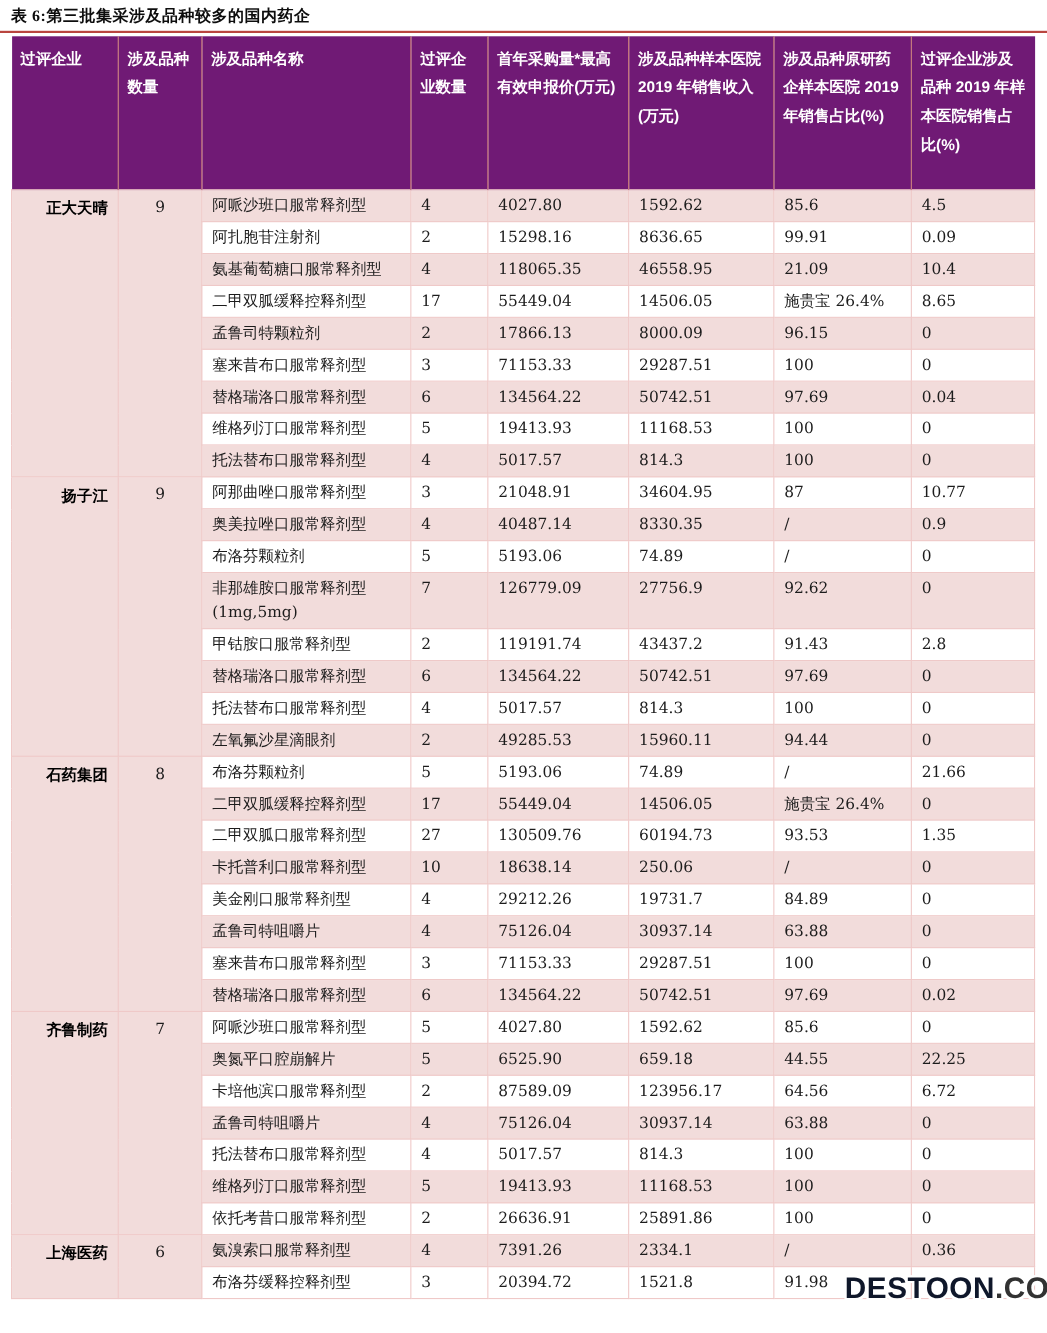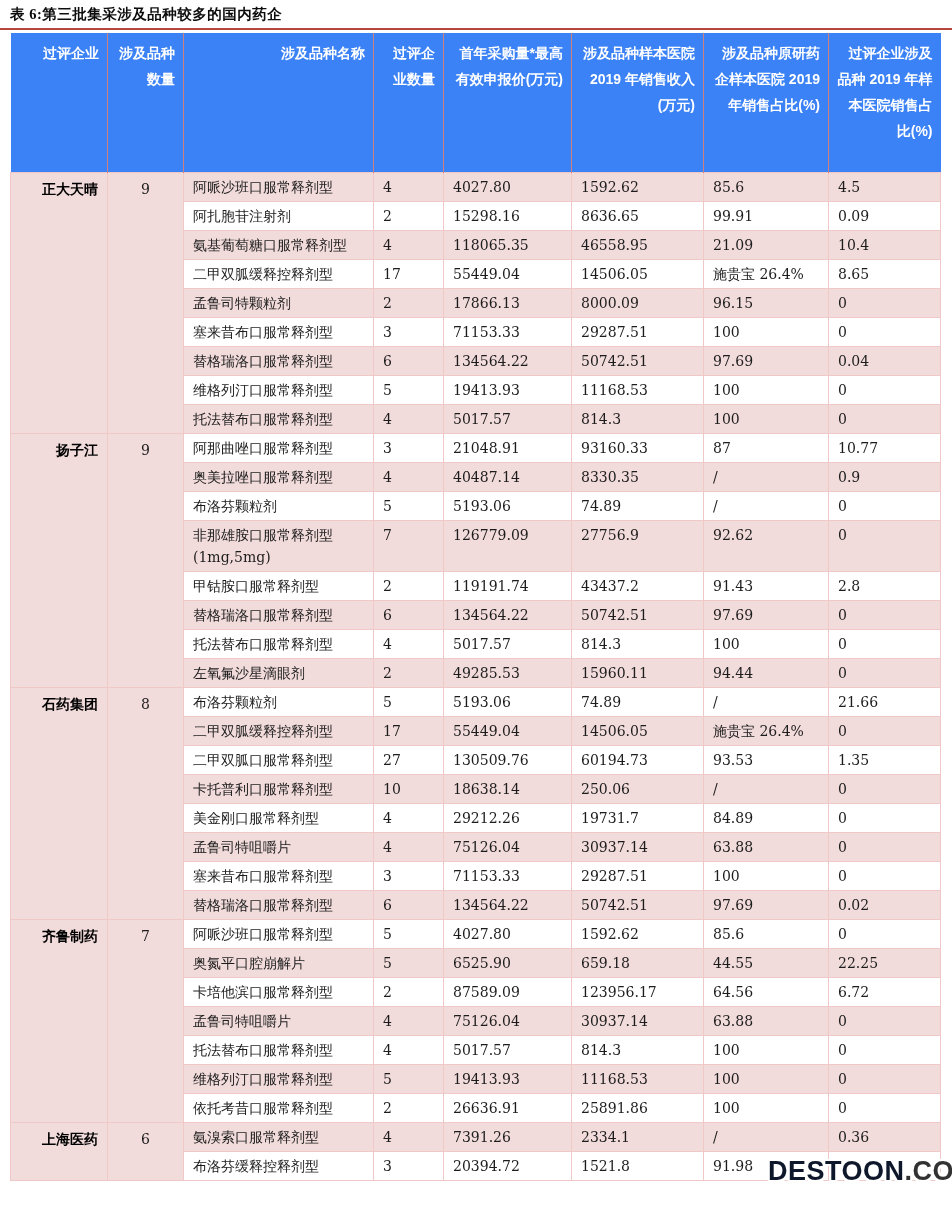--- a/index.html
+++ b/index.html
@@ -19,24 +19,24 @@
   .top-rule{
     position:absolute;left:0;top:28px;width:952px;height:2px;
     background:#b9453f;
   }
   table.data-table{
     position:absolute;left:10px;top:33px;width:930px;
     border-collapse:collapse;table-layout:fixed;
     font-size:14px;
   }
   thead th{
-    background:#3b82f6;color:#ffffff;
+    background:#701a75;color:#ffffff;
     font-family:"Liberation Sans", sans-serif;
     font-weight:bold;font-size:14px;line-height:26px;
-    text-align:right;vertical-align:top;
+    text-align:left;vertical-align:top;
     padding:7px 8px;height:125px;
     border-right:1px solid #cd807d;
   }
   thead th:last-child{border-right:none;}
   tbody td{
     border:1px solid #efc9c8;
     padding:3px 9px;line-height:22px;
     vertical-align:top;color:#1c1c1c;
   }
   tr.stripe-pink td{background:#f2dcdb;}
@@ -166,21 +166,21 @@
           <td>814.3</td>
           <td>100</td>
           <td>0</td>
         </tr>
         <tr class="stripe-white">
           <td rowspan="8" class="company-cell">扬子江</td>
           <td rowspan="8" class="count-cell">9</td>
           <td>阿那曲唑口服常释剂型</td>
           <td>3</td>
           <td>21048.91</td>
-          <td>93160.33</td>
+          <td>34604.95</td>
           <td>87</td>
           <td>10.77</td>
         </tr>
         <tr class="stripe-pink">
           <td>奥美拉唑口服常释剂型</td>
           <td>4</td>
           <td>40487.14</td>
           <td>8330.35</td>
           <td>/</td>
           <td>0.9</td>

